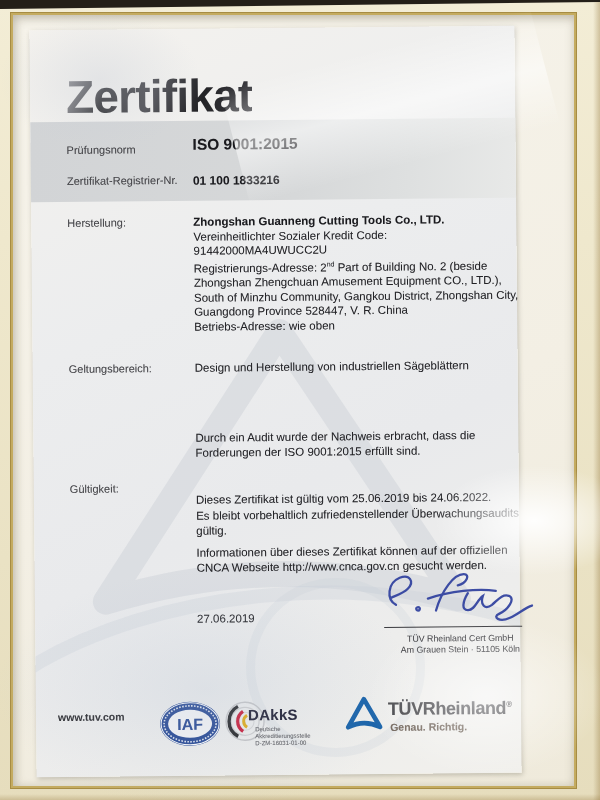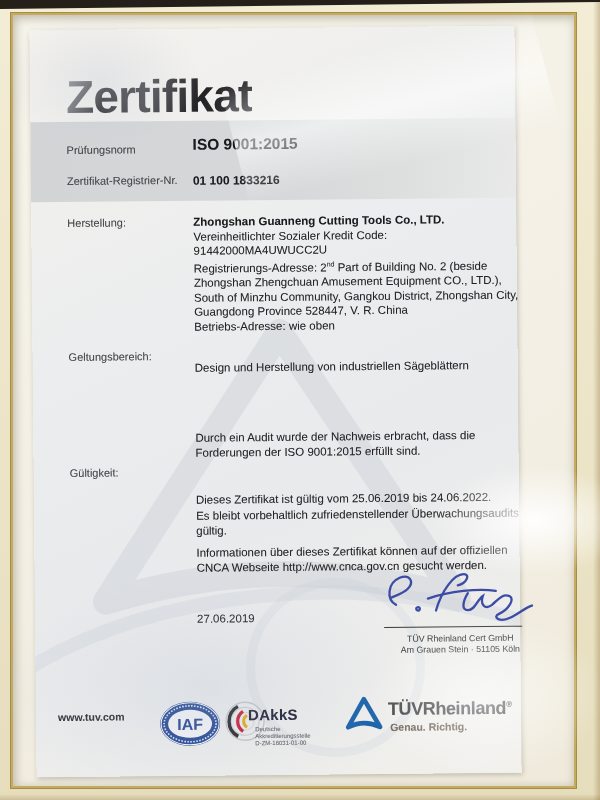--- a/index.html
+++ b/index.html
@@ -98,29 +98,29 @@
     <div class="abs val" style="left:162px;top:186px;width:330px;">
       <div class="b">Zhongshan Guanneng Cutting Tools Co., LTD.</div>
       <div>Vereinheitlichter Sozialer Kredit Code: 91442000MA4UWUCC2U</div>
       <div><span>Registrierungs-Adresse: 2</span><sup>nd</sup><span> Part of Building No. 2 (beside</span></div>
       <div>Zhongshan Zhengchuan Amusement Equipment CO., LTD.),</div>
       <div>South of Minzhu Community, Gangkou District, Zhongshan City,</div>
       <div>Guangdong Province 528447, V. R. China</div>
       <div>Betriebs-Adresse: wie oben</div>
     </div>
 
-    <div class="abs lbl" style="left:36px;top:321px;">Geltungsbereich:</div>
+    <div class="abs lbl" style="left:36px;top:333px;">Geltungsbereich:</div>
     <div class="abs val" style="left:162px;top:332px;width:330px;">Design und Herstellung von industriellen Sägeblättern</div>
 
     <div class="abs val" style="left:162px;top:402px;width:330px;">
       <div>Durch ein Audit wurde der Nachweis erbracht, dass die</div>
       <div>Forderungen der ISO 9001:2015 erfüllt sind.</div>
     </div>
 
-    <div class="abs lbl" style="left:36px;top:437px;">Gültigkeit:</div>
+    <div class="abs lbl" style="left:36px;top:453px;">Gültigkeit:</div>
     <div class="abs val" style="left:162px;top:464px;width:335px;line-height:15.5px;">
       <div>Dieses Zertifikat ist gültig vom 25.06.2019 bis 24.06.2022.</div>
       <div>Es bleibt vorbehaltlich zufriedenstellender Überwachungsaudits</div>
       <div>gültig.</div>
     </div>
 
     <div class="abs val" style="left:162px;top:517px;width:335px;">
       <div>Informationen über dieses Zertifikat können auf der offiziellen</div>
       <div>CNCA Webseite http://www.cnca.gov.cn gesucht werden.</div>
     </div>

